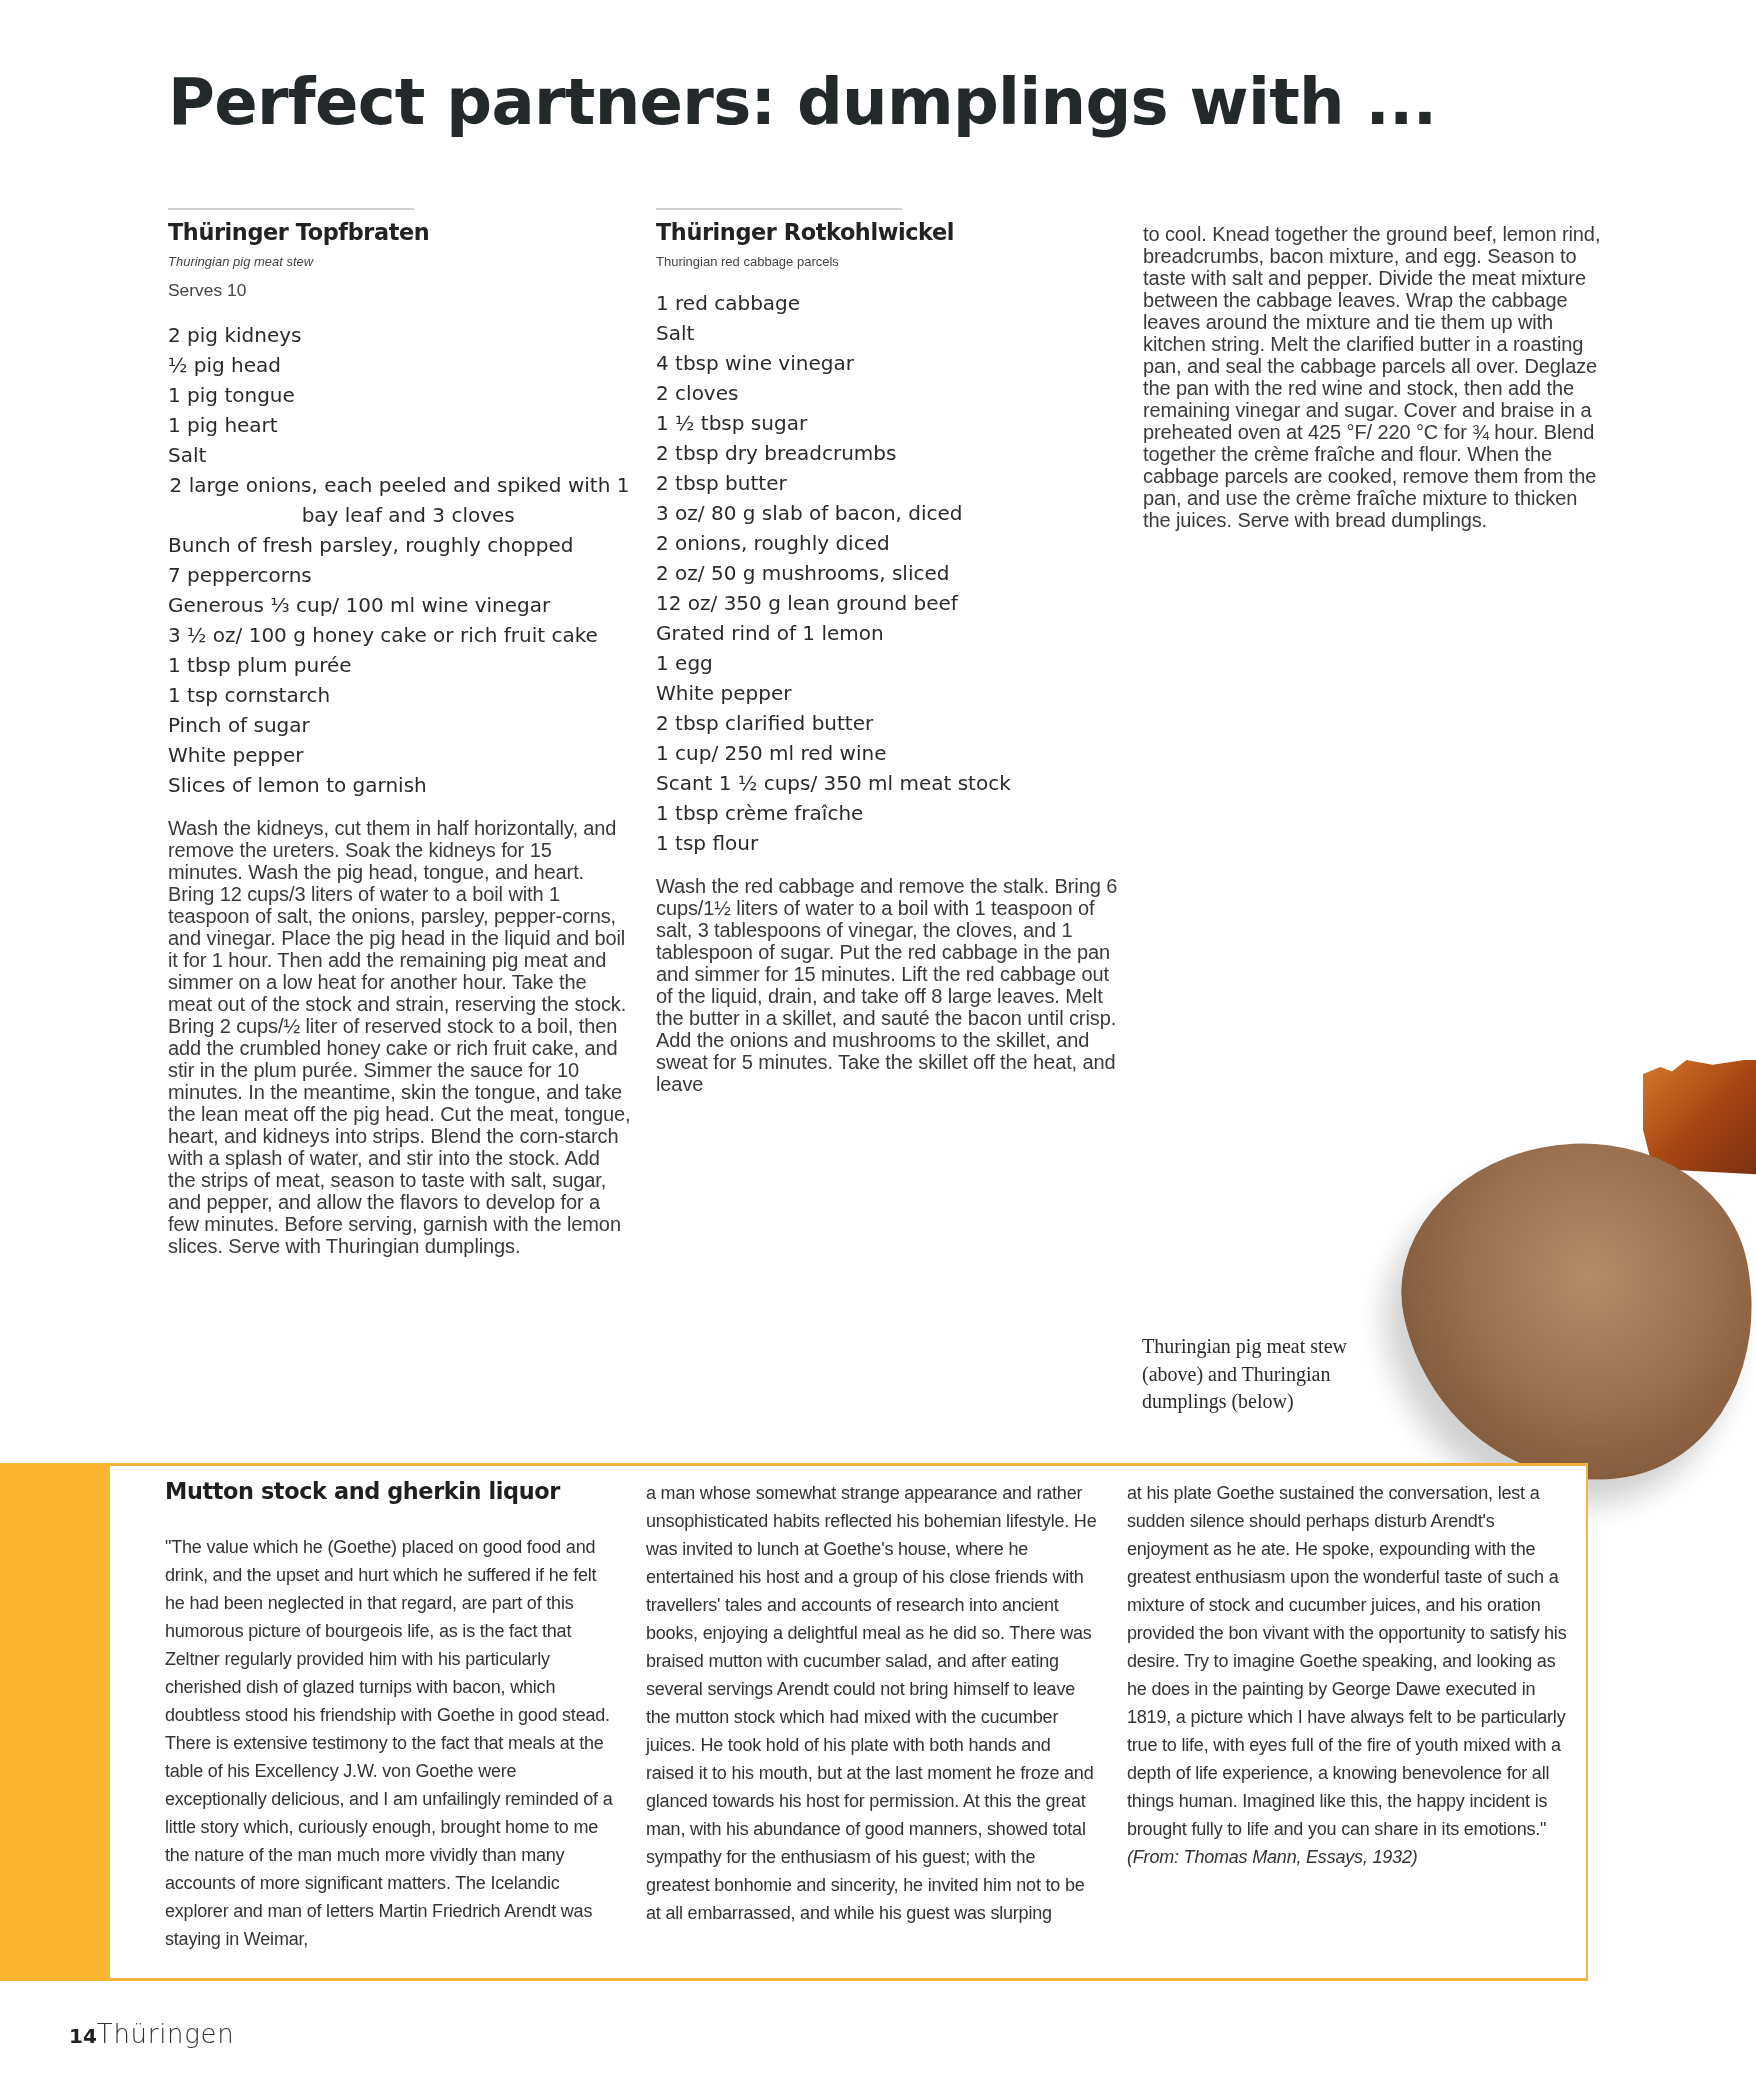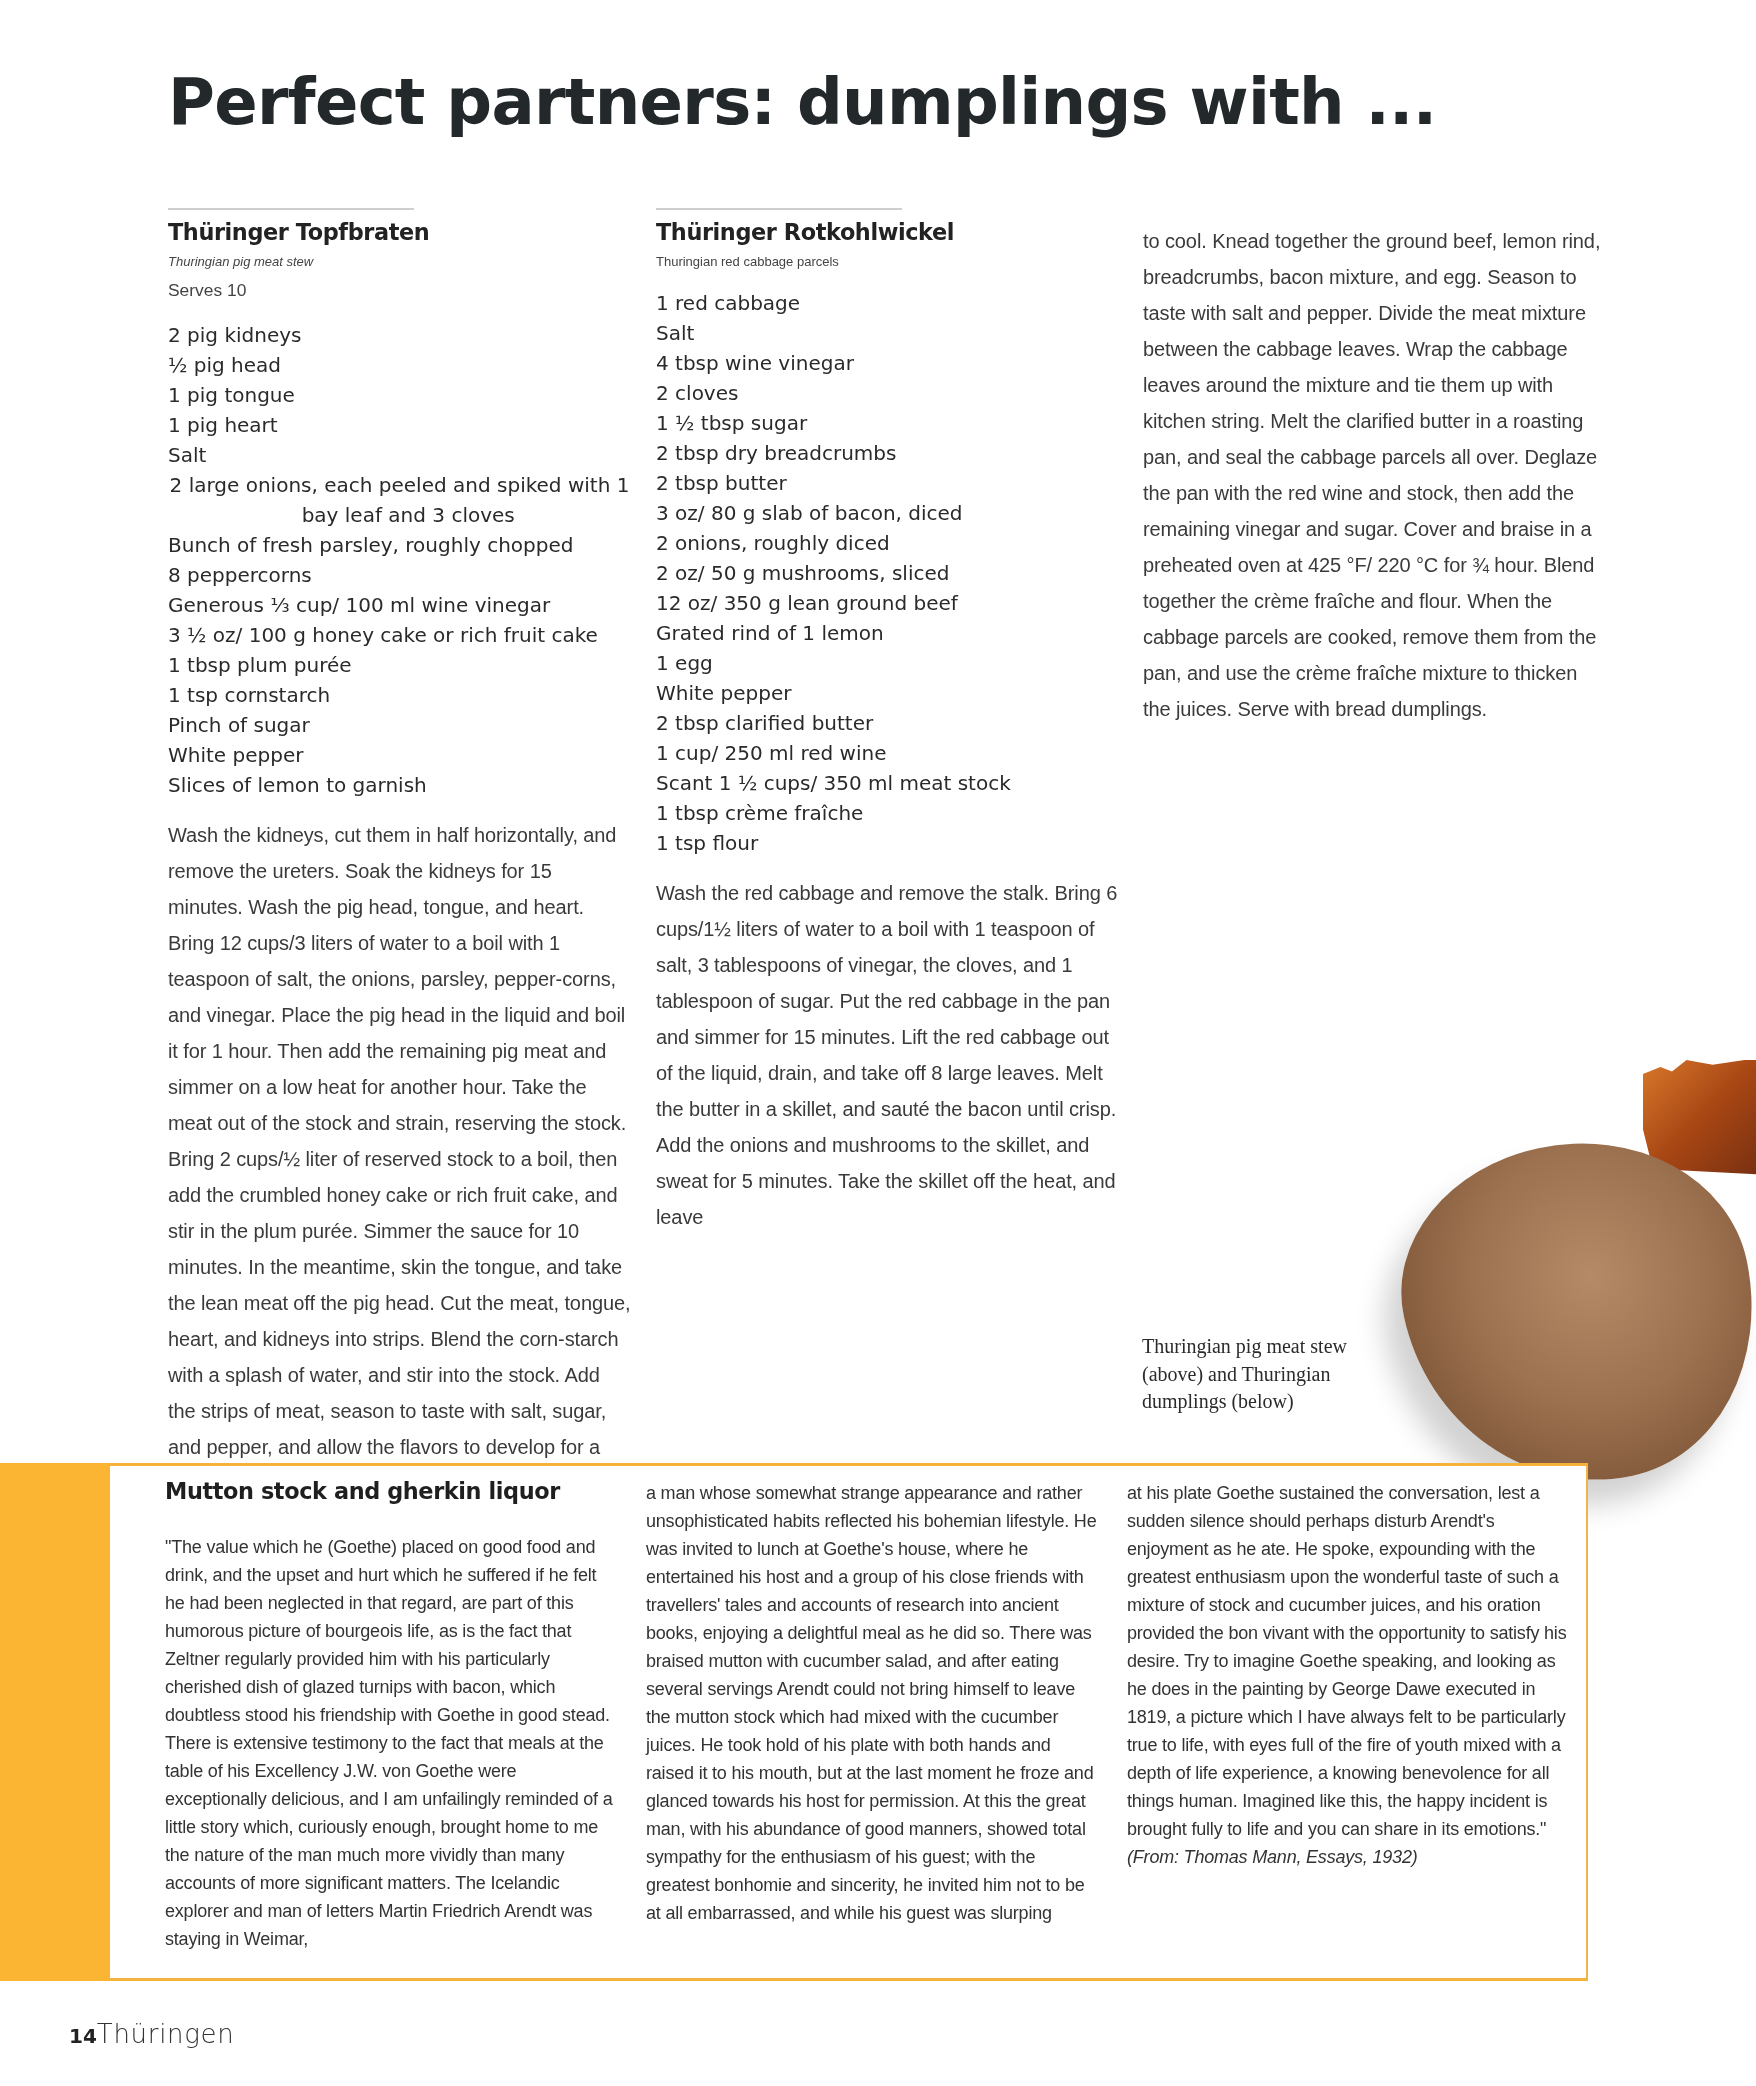--- a/index.html
+++ b/index.html
@@ -20,21 +20,21 @@
     color: #222; margin: 0; letter-spacing: -0.4px; }
   .recipe-subtitle { font-family: "Liberation Sans", sans-serif; font-size: 13px; color: #444; margin-top: 8.7px; }
   .recipe-subtitle.italic { font-style: italic; }
   .recipe-serves { font-family: "Liberation Sans", sans-serif; font-size: 17.4px; color: #444; margin-top: 11px; }
 
   .ingredients { list-style: none; padding: 0; margin: 19px 0 0 0;
     font-family: "DejaVu Sans", sans-serif; font-size: 20px; line-height: 30px; color: #2a2a2a; }
   .ingredients li { padding-left: 0; text-indent: 0; }
   .ingredients li.wrap { padding-left: 17.4px; text-indent: -17.4px; text-align: center; }
 
-  .method { font-family: "Liberation Sans", sans-serif; font-size: 20px; line-height: 36px;
+  .method { font-family: "Liberation Sans", sans-serif; font-size: 20px; line-height: 22px;
     color: #3a3a3a; margin: 17.4px 0 0 0; letter-spacing: -0.1px; }
   .col-3 .method { margin-top: 0; }
 
   .caption { position: absolute; left: 1142px; top: 1333px; width: 261px;
     font-family: "Liberation Serif", serif; font-size: 20px; line-height: 27.5px; color: #2b2b2b; }
 
   
   .potato { position: absolute; left: 1407px; top: 1143px; width: 347px; height: 340px;
     border-radius: 48% 52% 45% 55% / 40% 45% 55% 60%;
     background: radial-gradient(ellipse at 55% 40%, #b58a66 0%, #9c7150 45%, #7d5536 80%, #6a452b 100%);
@@ -75,21 +75,21 @@
   <div class="recipe-subtitle italic">Thuringian pig meat stew</div>
   <div class="recipe-serves">Serves 10</div>
   <ul class="ingredients">
     <li>2 pig kidneys</li>
     <li>½ pig head</li>
     <li>1 pig tongue</li>
     <li>1 pig heart</li>
     <li>Salt</li>
     <li class="wrap">2 large onions, each peeled and spiked with 1 bay leaf and 3 cloves</li>
     <li>Bunch of fresh parsley, roughly chopped</li>
-    <li>8 peppercorns</li>
+    <li>7 peppercorns</li>
     <li>Generous ⅓ cup/ 100 ml wine vinegar</li>
     <li>3 ½ oz/ 100 g honey cake or rich fruit cake</li>
     <li>1 tbsp plum purée</li>
     <li>1 tsp cornstarch</li>
     <li>Pinch of sugar</li>
     <li>White pepper</li>
     <li>Slices of lemon to garnish</li>
   </ul>
   <p class="method">Wash the kidneys, cut them in half horizontally, and remove the ureters. Soak the kidneys for 15 minutes. Wash the pig head, tongue, and heart. Bring 12 cups/3 liters of water to a boil with 1 teaspoon of salt, the onions, parsley, pepper-corns, and vinegar. Place the pig head in the liquid and boil it for 1 hour. Then add the remaining pig meat and simmer on a low heat for another hour. Take the meat out of the stock and strain, reserving the stock. Bring 2 cups/½ liter of reserved stock to a boil, then add the crumbled honey cake or rich fruit cake, and stir in the plum purée. Simmer the sauce for 10 minutes. In the meantime, skin the tongue, and take the lean meat off the pig head. Cut the meat, tongue, heart, and kidneys into strips. Blend the corn-starch with a splash of water, and stir into the stock. Add the strips of meat, season to taste with salt, sugar, and pepper, and allow the flavors to develop for a few minutes. Before serving, garnish with the lemon slices. Serve with Thuringian dumplings.</p>
 </section>

